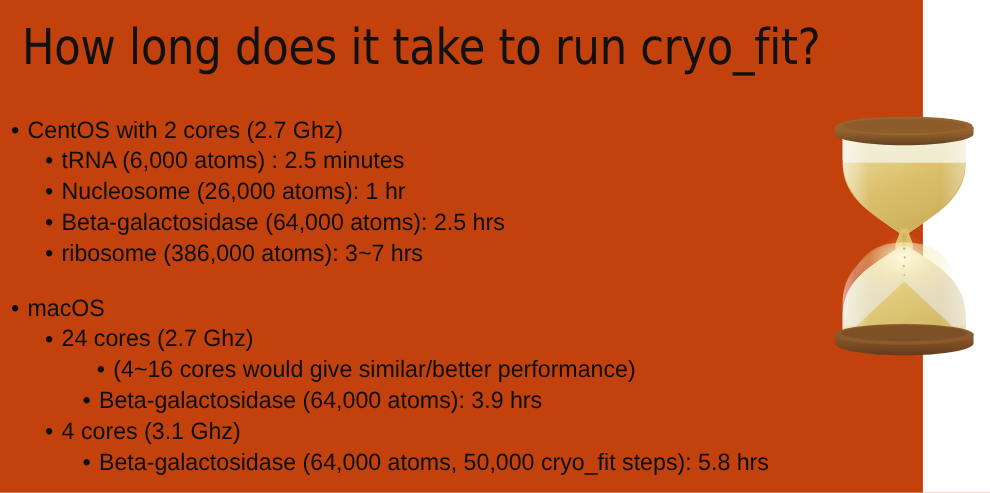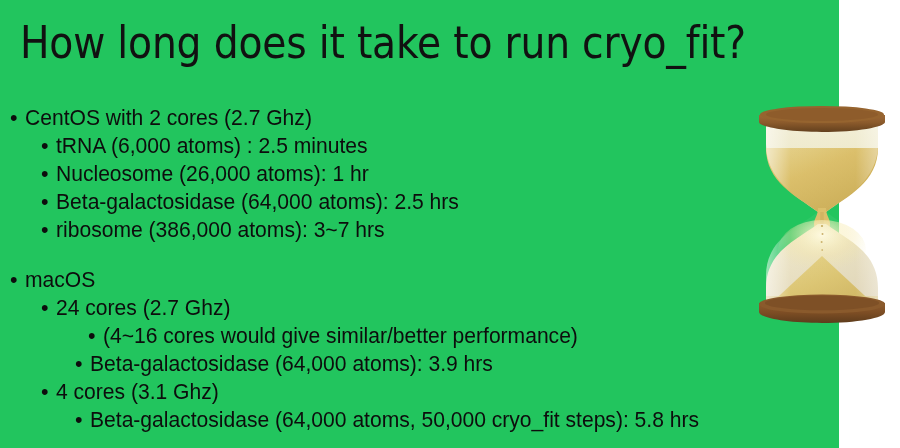--- a/index.html
+++ b/index.html
@@ -12,21 +12,21 @@
     background: #ffffff;
     font-family: "Liberation Sans", sans-serif;
     color: #000000;
     overflow: hidden;
     position: relative;
   }
   .slide {
     position: relative;
     width: 839px;
     height: 448px;
-    background: #22c55e;
+    background: #c2410c;
   }
 
   
   .slide-title {
     position: absolute;
     left: 20px;
     top: 16px;
     width: 730px;
     font-family: "DejaVu Sans Condensed", "Liberation Sans Narrow", "Liberation Sans", sans-serif;
     font-size: 45px;

